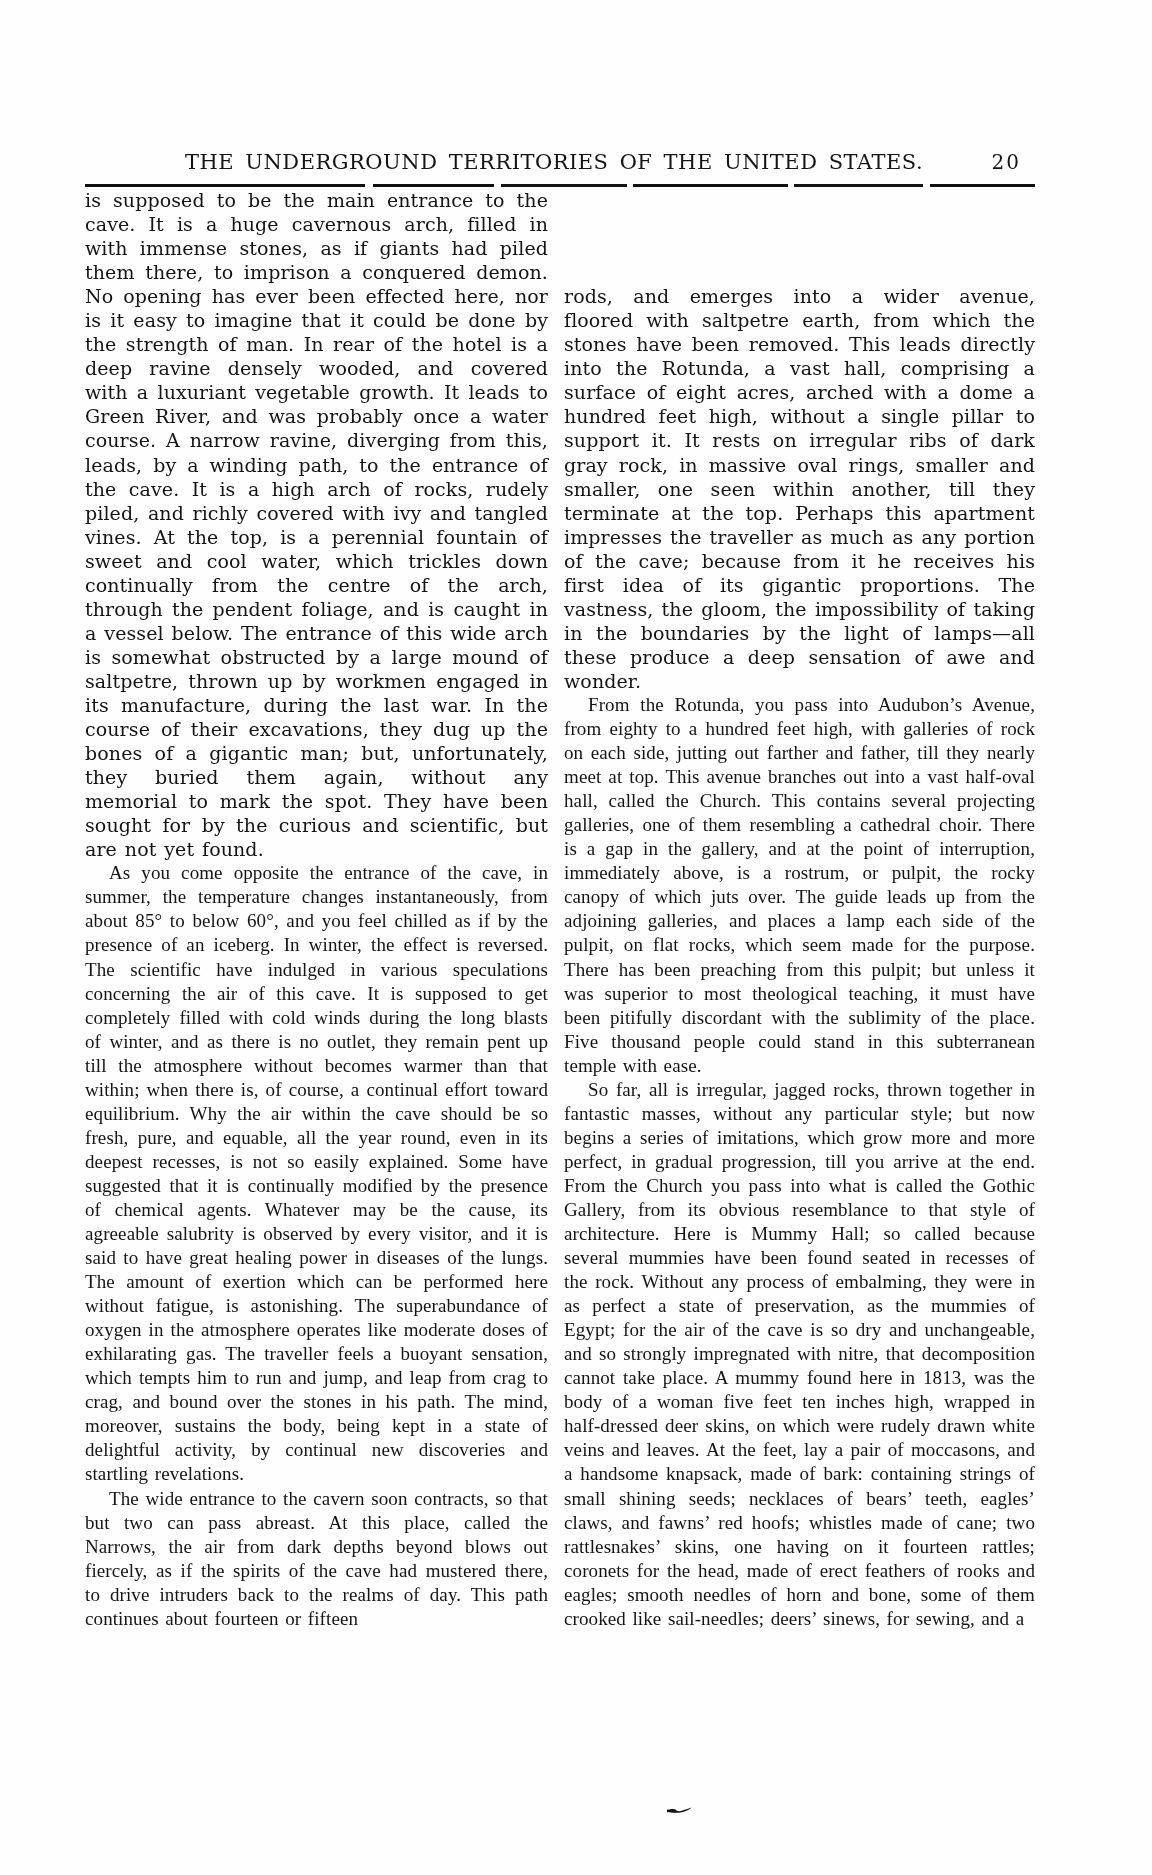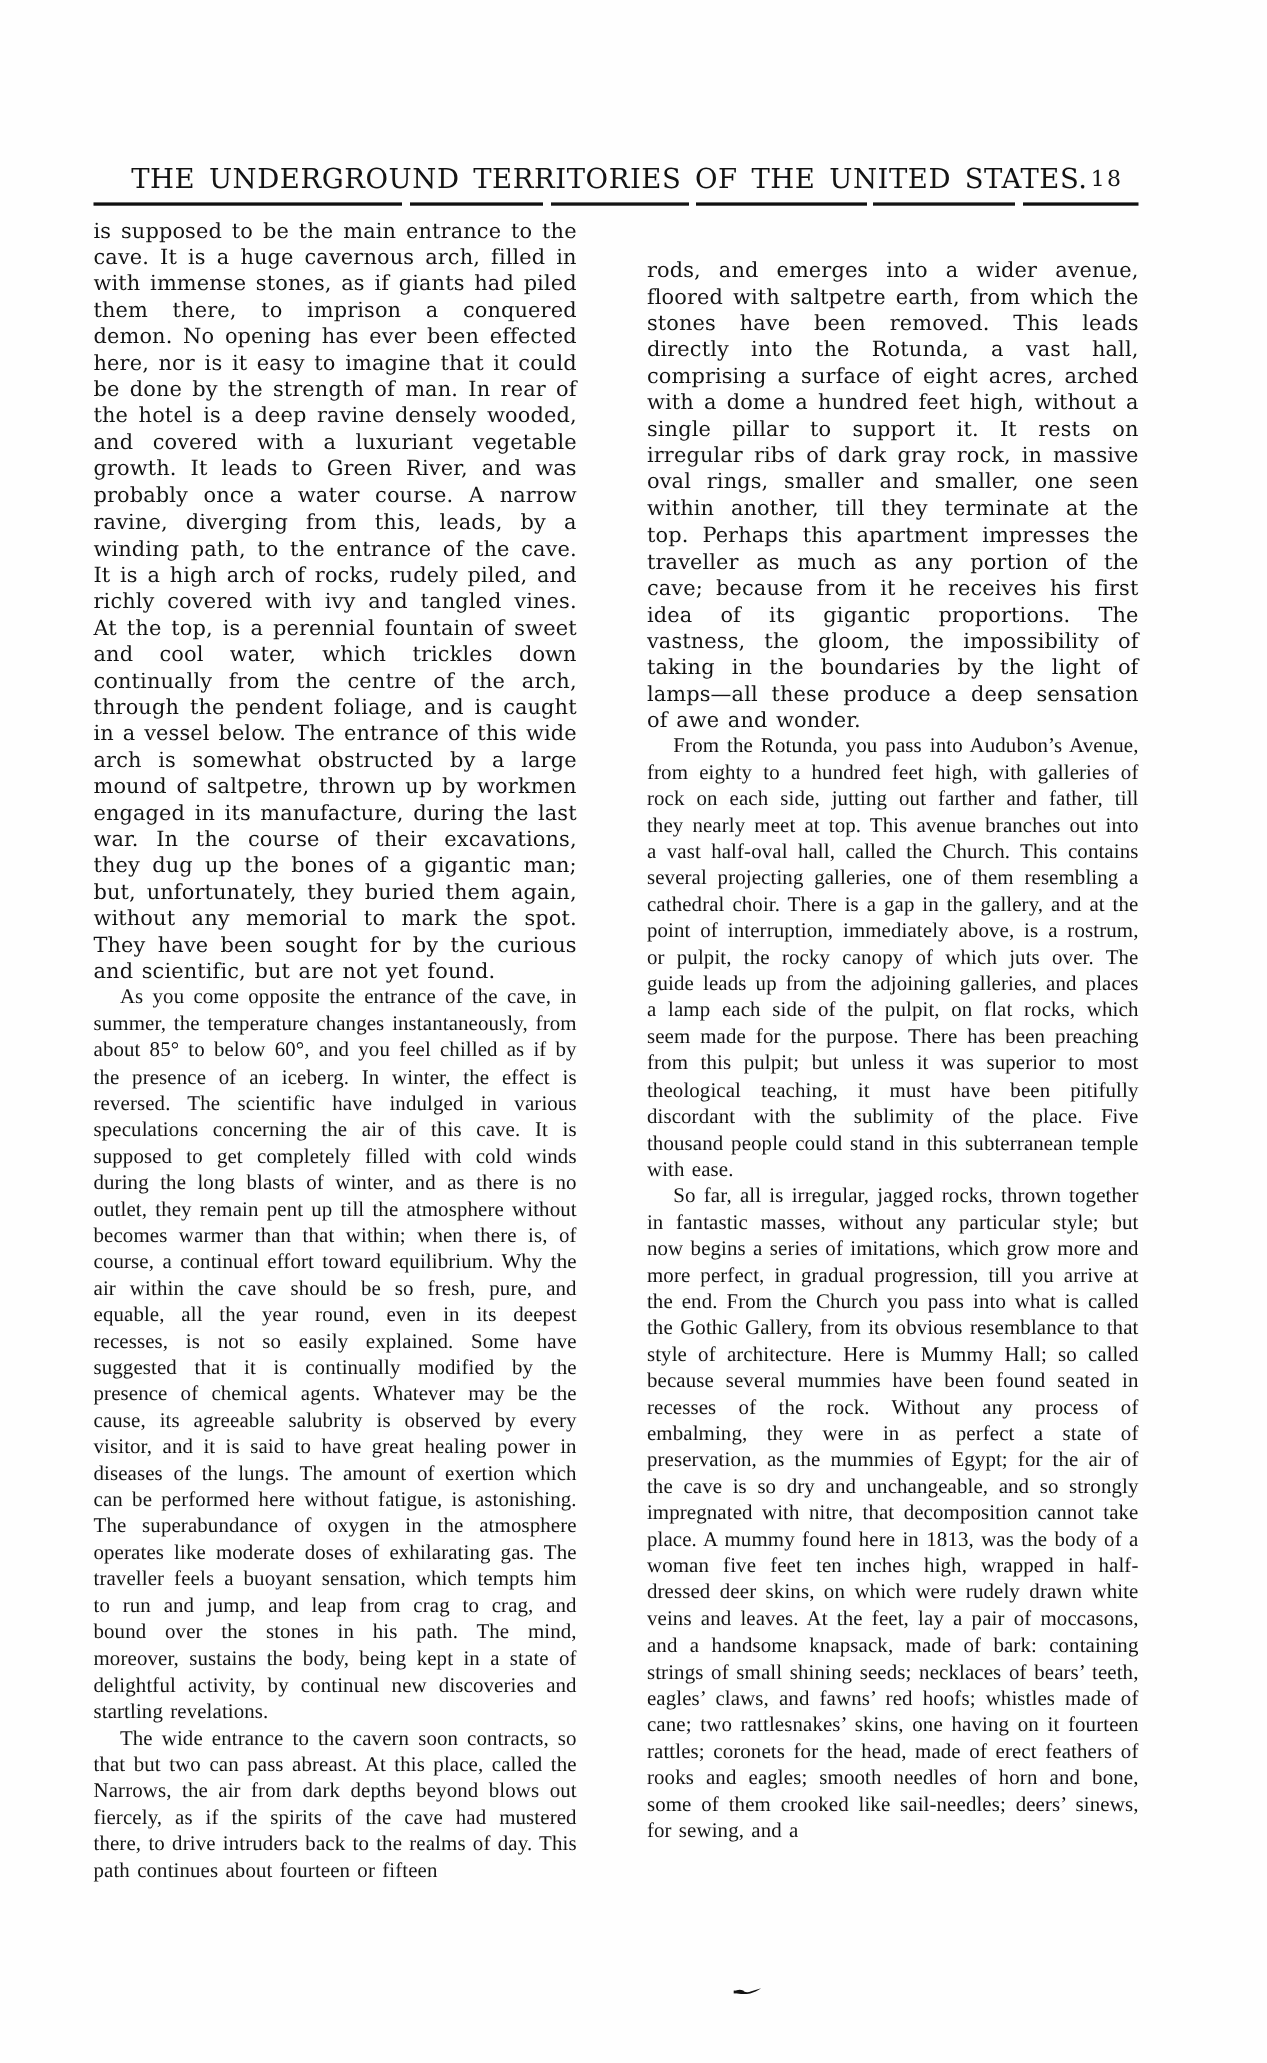--- a/index.html
+++ b/index.html
@@ -21,21 +21,21 @@
   
   .running-head {
     position: absolute;
     left: 85px;
     top: 149px;
     width: 950px;
     height: 30px;
   }
   .head-title {
     text-align: center;
-    font-size: 25px;
+    font-size: 21px;
     line-height: 27px;
     letter-spacing: 0.5px;
     word-spacing: 4px;
     white-space: nowrap;
     transform: translateX(-6px);
   }
   .folio {
     position: absolute;
     right: 14px;
     top: 1px;
@@ -55,25 +55,24 @@
         #101010 30.3%, #101010 43%, transparent 43%, transparent 43.8%,
         #141414 43.8%, #141414 57%, transparent 57%, transparent 57.7%,
         #101010 57.7%, #101010 74%, transparent 74%, transparent 74.6%,
         #141414 74.6%, #141414 88.2%, transparent 88.2%, transparent 88.9%,
         #101010 88.9%, #101010 100%);
   }
   
   .columns {
     position: absolute;
     left: 85px;
-    top: 198px;
+    top: 188px;
     width: 950px;
     display: flex;
-    align-items: center;
-    gap: 24px;
+    align-items: flex-end;
   }
   .col {
     font-size: 19px;
     line-height: 24.05px;
     text-align: justify;
     word-spacing: 0.09em;
     letter-spacing: 0.1px;
   }
   .col-left  { width: 463px; }
   .col-right { width: 471px; }
@@ -98,21 +97,21 @@
     height: 12px;
   }
 </style>
 </head>
 <body>
 
 <div class="page">
 
   <div class="running-head">
     <div class="head-title">THE UNDERGROUND TERRITORIES OF THE UNITED STATES.</div>
-    <div class="folio">18</div>
+    <div class="folio">20</div>
   </div>
 
   <div class="header-rule"></div>
 
   <div class="columns">
     <div class="col col-left">
         <p class="para">is supposed to be the main entrance to the cave. It is a huge cavernous arch, filled in with immense stones, as if giants had piled them there, to imprison a conquered demon. No opening has ever been effected here, nor is it easy to imagine that it could be done by the strength of man. In rear of the hotel is a deep ravine densely wooded, and covered with a luxuriant vegetable growth. It leads to Green River, and was probably once a water course. A narrow ravine, diverging from this, leads, by a winding path, to the entrance of the cave. It is a high arch of rocks, rudely piled, and richly covered with ivy and tangled vines. At the top, is a perennial fountain of sweet and cool water, which trickles down continually from the centre of the arch, through the pendent foliage, and is caught in a vessel below. The entrance of this wide arch is somewhat obstructed by a large mound of saltpetre, thrown up by workmen engaged in its manufacture, during the last war. In the course of their excavations, they dug up the bones of a gigantic man; but, unfortunately, they buried them again, without any memorial to mark the spot. They have been sought for by the curious and scientific, but are not yet found.</p>
         <p class="para indent">As you come opposite the entrance of the cave, in summer, the temperature changes instantaneously, from about 85° to below 60°, and you feel chilled as if by the presence of an iceberg. In winter, the effect is reversed. The scientific have indulged in various speculations concerning the air of this cave. It is supposed to get completely filled with cold winds during the long blasts of winter, and as there is no outlet, they remain pent up till the atmosphere without becomes warmer than that within; when there is, of course, a continual effort toward equilibrium. Why the air within the cave should be so fresh, pure, and equable, all the year round, even in its deepest recesses, is not so easily explained. Some have suggested that it is continually modified by the presence of chemical agents. Whatever may be the cause, its agreeable salubrity is observed by every visitor, and it is said to have great healing power in diseases of the lungs. The amount of exertion which can be performed here without fatigue, is astonishing. The superabundance of oxygen in the atmosphere operates like moderate doses of exhilarating gas. The traveller feels a buoyant sensation, which tempts him to run and jump, and leap from crag to crag, and bound over the stones in his path. The mind, moreover, sustains the body, being kept in a state of delightful activity, by continual new discoveries and startling revelations.</p>
         <p class="para indent">The wide entrance to the cavern soon contracts, so that but two can pass abreast. At this place, called the Narrows, the air from dark depths beyond blows out fiercely, as if the spirits of the cave had mustered there, to drive intruders back to the realms of day. This path continues about fourteen or fifteen</p>
       </div>

